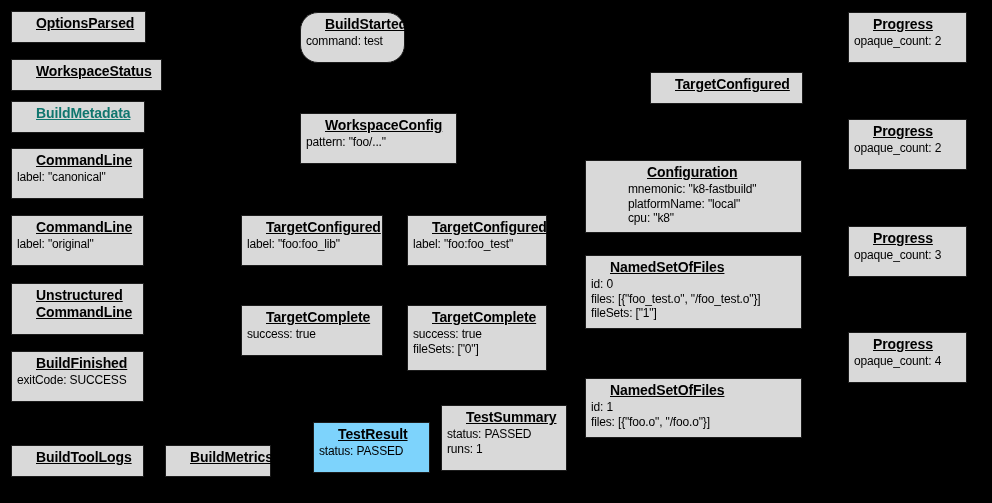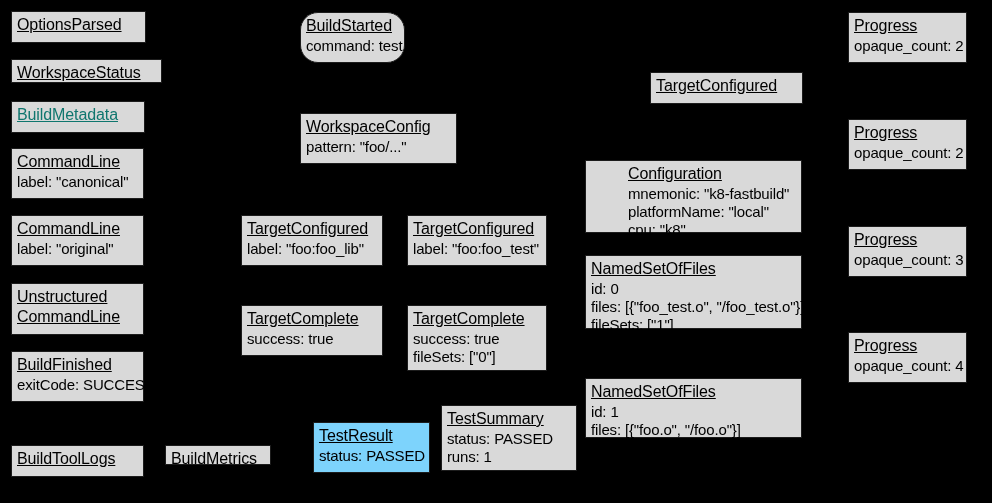--- a/index.html
+++ b/index.html
@@ -22,47 +22,48 @@
     position: absolute;
     box-sizing: border-box;
     background: #d9d9d9;
     border: 1px solid #1c1c1c;
     padding: 3px 5px 4px 5px;
     color: #000000;
     line-height: 1.22;
   }
   .node-title {
     display: block;
-    font-size: 16px;
-    font-weight: normal;
+    font-size: 14px;
+    font-weight: bold;
     text-decoration: underline;
     text-underline-offset: 1px;
     white-space: pre-line;
     letter-spacing: -0.1px;
+    margin-left: 19px;
   }
   .node-fields {
     display: block;
     margin-top: 1px;
   }
   .node-field {
     display: block;
-    font-size: 15px;
+    font-size: 12px;
     font-weight: normal;
     white-space: pre;
     letter-spacing: -0.15px;
   }
 </style>
 </head>
 <body>
 
 <div id="canvas" style="width: 992px; height: 503px; background: rgb(0, 0, 0);">
     <div class="node" style="left: 11px; top: 11px; width: 135px; height: 32px; background: rgb(217, 217, 217); border-color: rgb(28, 28, 28); color: rgb(0, 0, 0);">
       <span class="node-title">OptionsParsed</span>
     </div>
-    <div class="node" style="left: 11px; top: 59px; width: 151px; height: 24px; background: rgb(217, 217, 217); border-color: rgb(28, 28, 28); color: rgb(0, 0, 0);">
+    <div class="node" style="left: 11px; top: 59px; width: 151px; height: 32px; background: rgb(217, 217, 217); border-color: rgb(28, 28, 28); color: rgb(0, 0, 0);">
       <span class="node-title">WorkspaceStatus</span>
     </div>
     <div class="node" style="left: 11px; top: 101px; width: 134px; height: 32px; background: rgb(217, 217, 217); border-color: rgb(28, 28, 28); color: #0f766e;">
       <span class="node-title">BuildMetadata</span>
     </div>
     <div class="node" style="left: 11px; top: 148px; width: 133px; height: 51px; background: rgb(217, 217, 217); border-color: rgb(28, 28, 28); color: rgb(0, 0, 0);">
       <span class="node-title">CommandLine</span>
       <span class="node-fields">
         <span class="node-field">label: "canonical"</span>
       </span>
@@ -79,21 +80,21 @@
     </div>
     <div class="node" style="left: 11px; top: 445px; width: 133px; height: 32px; background: rgb(217, 217, 217); border-color: rgb(28, 28, 28); color: rgb(0, 0, 0);">
       <span class="node-title">BuildToolLogs</span>
     </div>
     <div class="node" style="left: 11px; top: 351px; width: 133px; height: 51px; background: rgb(217, 217, 217); border-color: rgb(28, 28, 28); color: rgb(0, 0, 0);">
       <span class="node-title">BuildFinished</span>
       <span class="node-fields">
         <span class="node-field">exitCode: SUCCESS</span>
       </span>
     </div>
-    <div class="node" style="left: 165px; top: 445px; width: 106px; height: 20px; background: rgb(217, 217, 217); border-color: rgb(28, 28, 28); color: rgb(0, 0, 0);">
+    <div class="node" style="left: 165px; top: 445px; width: 106px; height: 32px; background: rgb(217, 217, 217); border-color: rgb(28, 28, 28); color: rgb(0, 0, 0);">
       <span class="node-title">BuildMetrics</span>
     </div>
     <div class="node" style="left: 300px; top: 12px; width: 105px; height: 51px; background: rgb(217, 217, 217); border-color: rgb(28, 28, 28); color: rgb(0, 0, 0); border-radius: 18px;">
       <span class="node-title">BuildStarted</span>
       <span class="node-fields">
         <span class="node-field">command: test</span>
       </span>
     </div>
     <div class="node" style="left: 300px; top: 113px; width: 157px; height: 51px; background: rgb(217, 217, 217); border-color: rgb(28, 28, 28); color: rgb(0, 0, 0);">
       <span class="node-title">WorkspaceConfig</span>
@@ -125,21 +126,21 @@
         <span class="node-field">success: true</span>
         <span class="node-field">fileSets: ["0"]</span>
       </span>
     </div>
     <div class="node" style="left: 313px; top: 422px; width: 117px; height: 51px; background: #7dd3fc; border-color: rgb(28, 28, 28); color: rgb(0, 0, 0);">
       <span class="node-title">TestResult</span>
       <span class="node-fields">
         <span class="node-field">status: PASSED</span>
       </span>
     </div>
-    <div class="node" style="left: 441px; top: 405px; width: 136px; height: 66px; background: rgb(217, 217, 217); border-color: rgb(28, 28, 28); color: rgb(0, 0, 0);">
+    <div class="node" style="left: 441px; top: 405px; width: 126px; height: 66px; background: rgb(217, 217, 217); border-color: rgb(28, 28, 28); color: rgb(0, 0, 0);">
       <span class="node-title">TestSummary</span>
       <span class="node-fields">
         <span class="node-field">status: PASSED</span>
         <span class="node-field">runs: 1</span>
       </span>
     </div>
     <div class="node" style="left: 650px; top: 72px; width: 153px; height: 32px; background: rgb(217, 217, 217); border-color: rgb(28, 28, 28); color: rgb(0, 0, 0);">
       <span class="node-title">TargetConfigured</span>
     </div>
     <div class="node" style="left: 585px; top: 160px; width: 217px; height: 73px; background: rgb(217, 217, 217); border-color: rgb(28, 28, 28); color: rgb(0, 0, 0); padding-left: 42px;">

